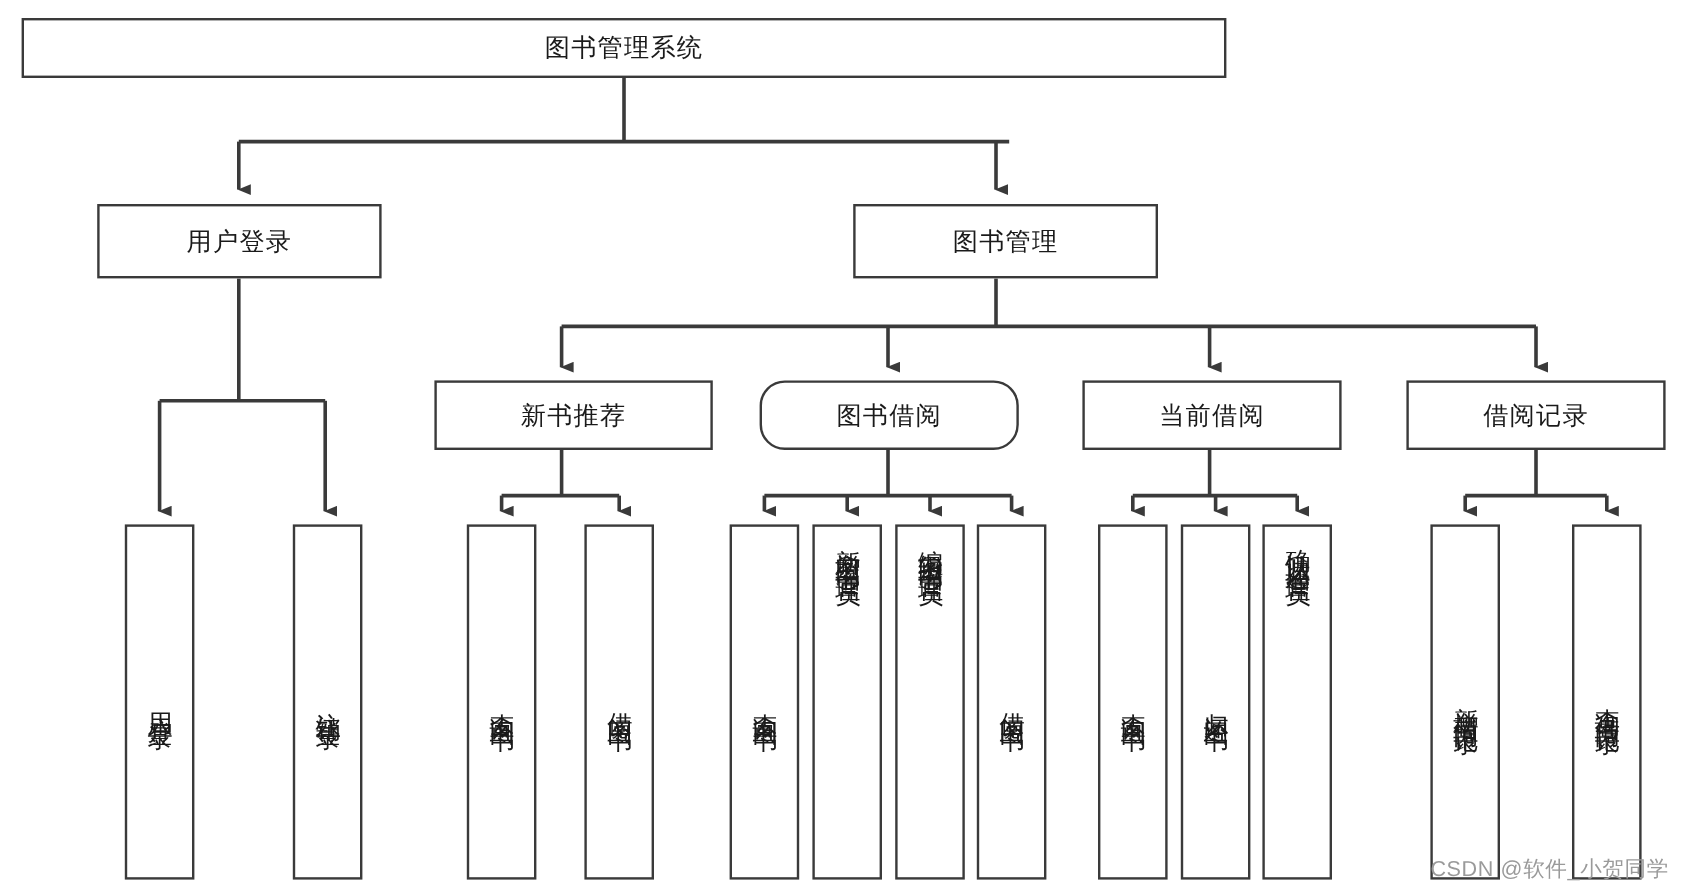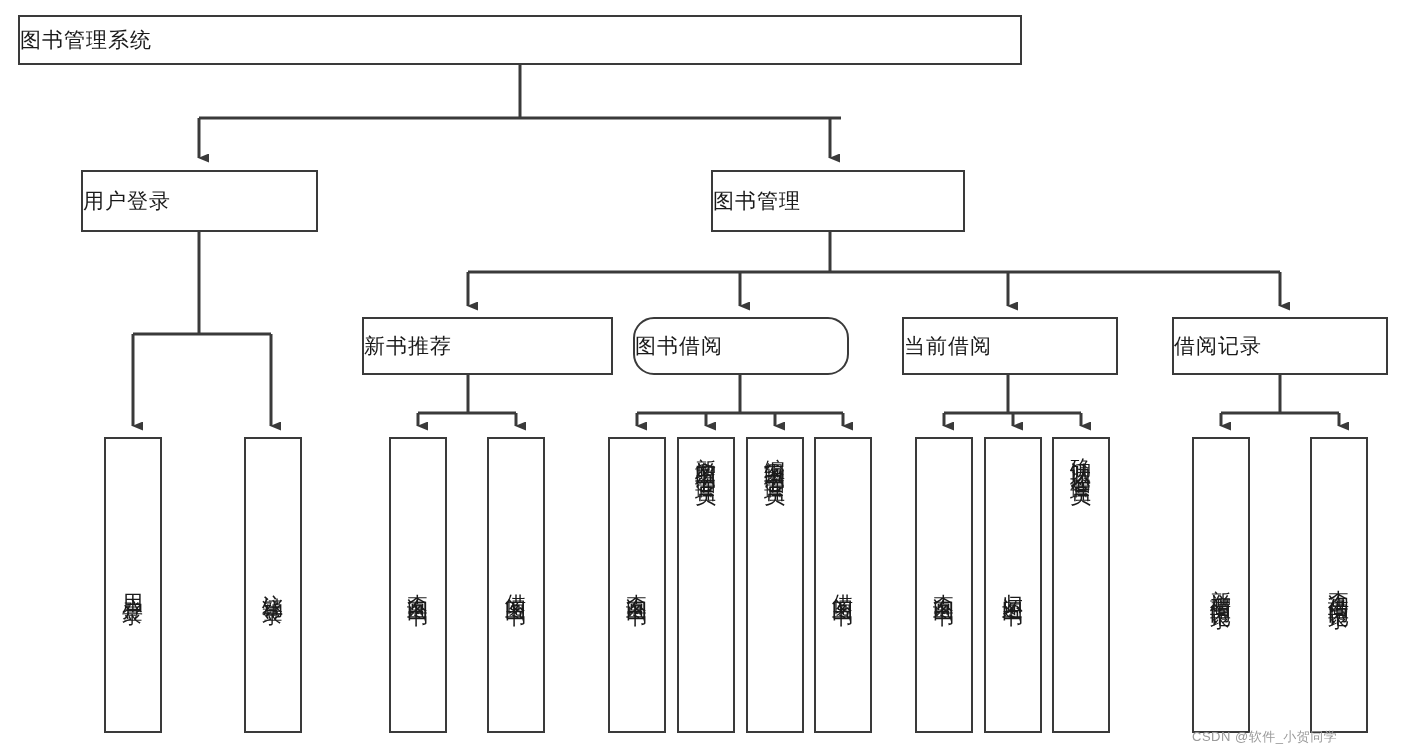--- a/index.html
+++ b/index.html
@@ -25,21 +25,21 @@
     height: 747px;
     pointer-events: none;
   }
   .node {
     position: absolute;
     box-sizing: border-box;
     border: 2.5px solid #3a3a3a;
     background: #ffffff;
     display: flex;
     align-items: center;
-    justify-content: flex-start;
+    justify-content: center;
     color: #1a1a1a;
   }
   .node.horizontal {
     font-size: 21px;
     letter-spacing: 1px;
   }
   .node.vertical {
     writing-mode: vertical-rl;
     text-orientation: upright;
     font-size: 21px;
@@ -51,25 +51,24 @@
   }
   .node.vertical.top-align {
     justify-content: flex-start;
   }
   .node-label {
     display: block;
     white-space: nowrap;
   }
   .watermark {
     position: absolute;
-    font-size: 13px;
+    font-size: 18px;
     color: #9a9a9a;
     white-space: nowrap;
     letter-spacing: 0.5px;
-    margin-top: 16px;
   }
 </style>
 </head>
 <body>
 
 <div id="canvas">
 
   <svg class="edges" viewBox="0 0 1405 747">
     <defs>
       <marker id="arrowhead" markerWidth="9" markerHeight="11" refX="4.5" refY="10" orient="auto" markerUnits="userSpaceOnUse">
@@ -124,21 +123,21 @@
     <span class="node-label">图书管理系统</span>
   </div>
 
   <div class="node horizontal" style="left:81px; top:170px; width:237px; height:62px;">
     <span class="node-label">用户登录</span>
   </div>
   <div class="node horizontal" style="left:711px; top:170px; width:254px; height:62px;">
     <span class="node-label">图书管理</span>
   </div>
 
-  <div class="node horizontal" style="left:362px; top:317px; width:251px; height:58px;">
+  <div class="node horizontal" style="left:362px; top:317px; width:232px; height:58px;">
     <span class="node-label">新书推荐</span>
   </div>
   <div class="node horizontal" style="left:633px; top:317px; width:216px; height:58px;border-radius:21px;">
     <span class="node-label">图书借阅</span>
   </div>
   <div class="node horizontal" style="left:902px; top:317px; width:216px; height:58px;">
     <span class="node-label">当前借阅</span>
   </div>
   <div class="node horizontal" style="left:1172px; top:317px; width:216px; height:58px;">
     <span class="node-label">借阅记录</span>

